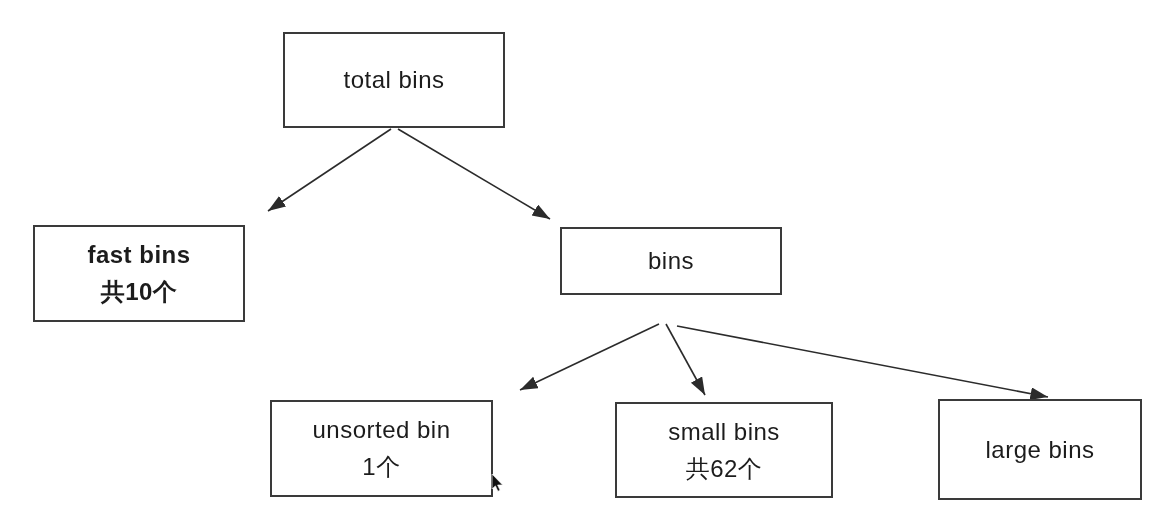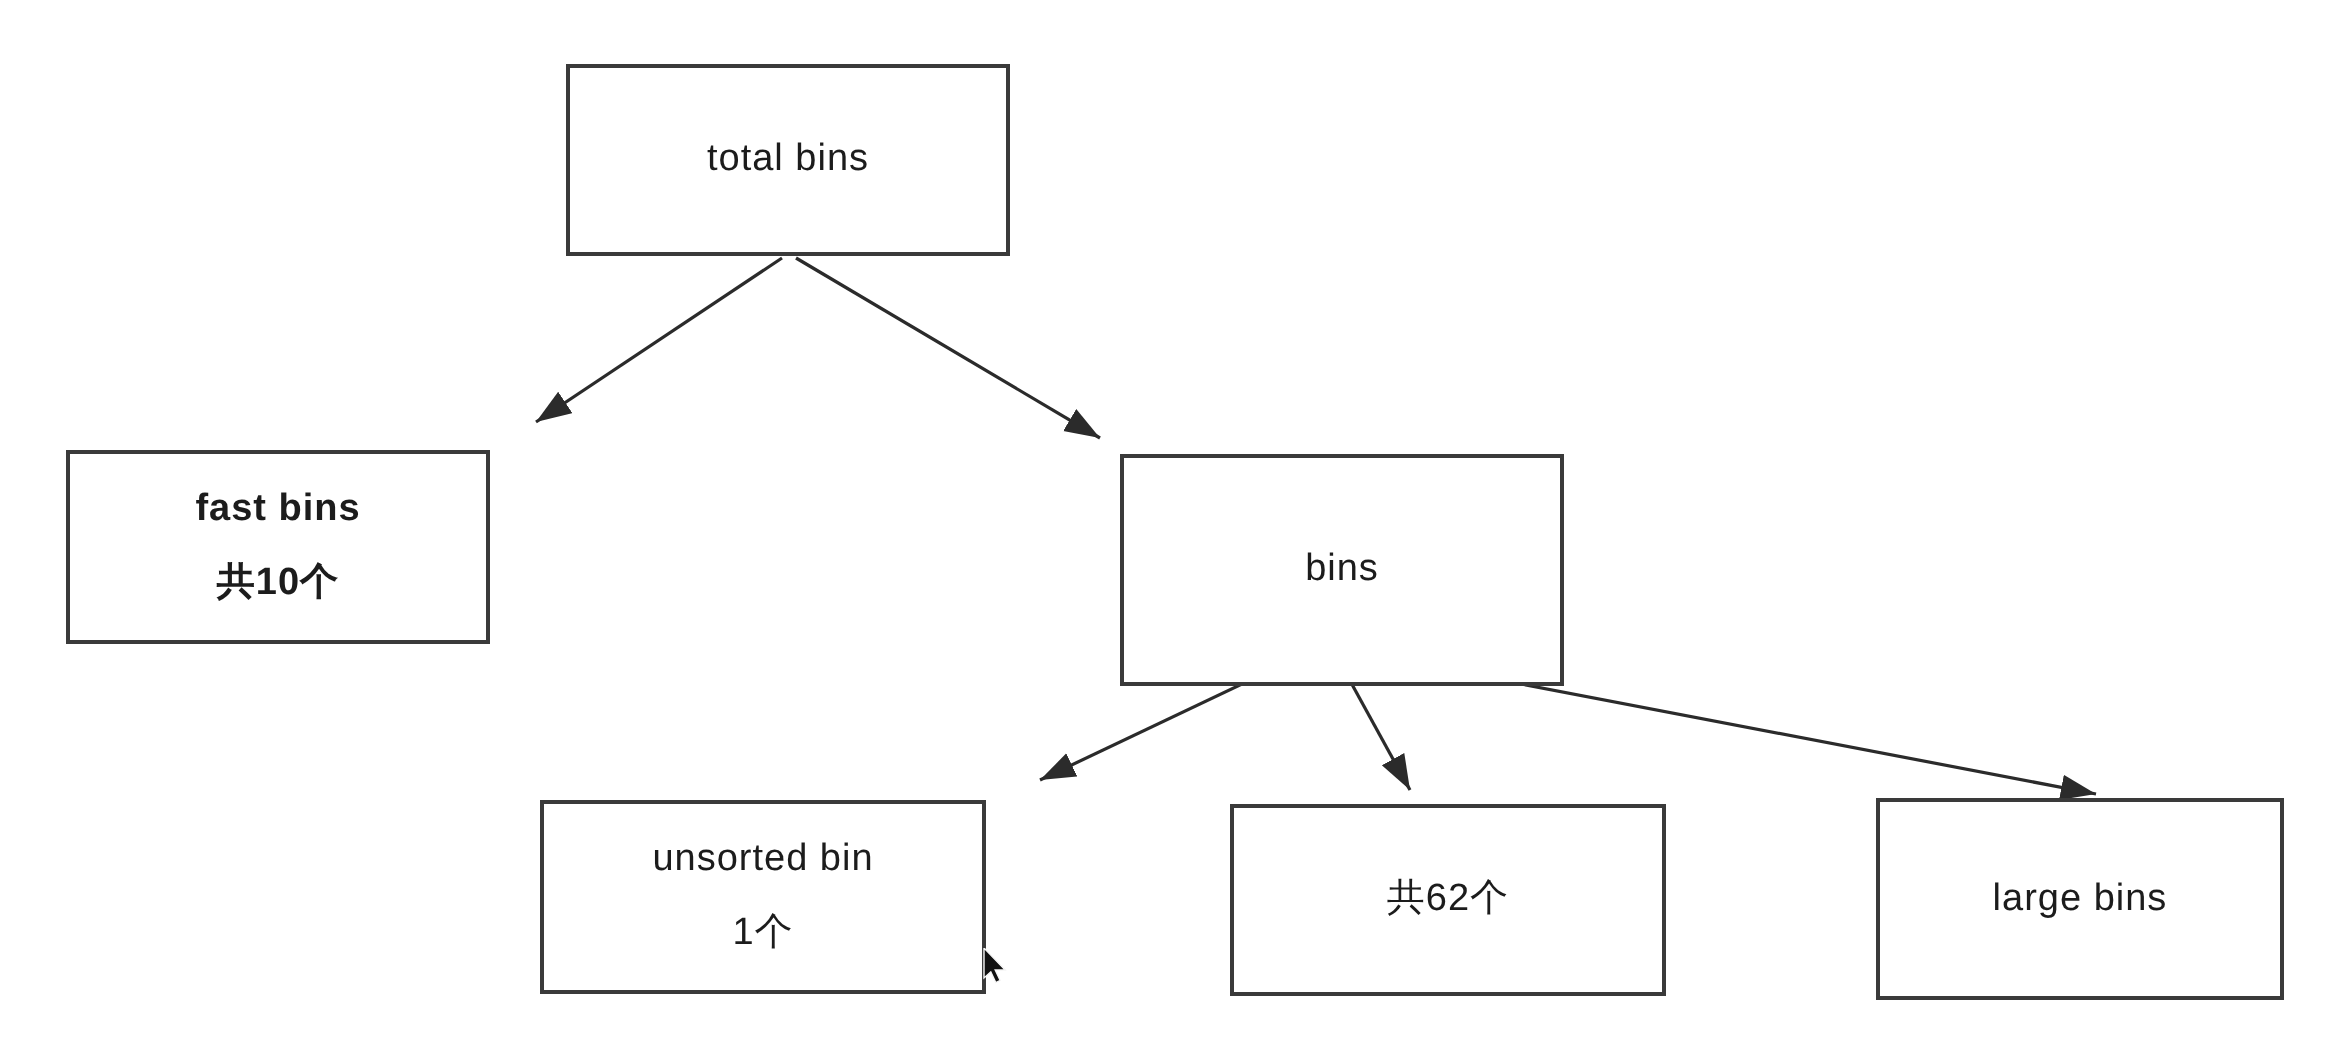--- a/index.html
+++ b/index.html
@@ -27,21 +27,21 @@
     border: 2px solid #3a3a3a;
     background: #ffffff;
     display: flex;
     flex-direction: column;
     align-items: center;
     justify-content: center;
     gap: 3px;
   }
   .node .line1,
   .node .line2 {
-    font-size: 19px;
+    font-size: 24px;
     line-height: 34px;
     color: #1c1c1c;
     letter-spacing: 0.5px;
     white-space: nowrap;
   }
   .cursor {
     position: absolute;
     left: 491px;
     top: 474px;
     pointer-events: none;
@@ -67,30 +67,31 @@
 
   <div class="node" style="left:283px; top:32px; width:222px; height:96px;">
     <div class="line1">total bins</div>
   </div>
 
   <div class="node" style="left:33px; top:225px; width:212px; height:97px;font-weight:bold;">
     <div class="line1">fast bins</div>
     <div class="line2">共10个</div>
   </div>
 
-  <div class="node" style="left:560px; top:227px; width:222px; height:116px;text-align:right;">
+  <div class="node" style="left:560px; top:227px; width:222px; height:68px;text-align:right;">
     <div class="line1">bins</div>
   </div>
 
   <div class="node" style="left:270px; top:400px; width:223px; height:97px;">
     <div class="line1">unsorted bin</div>
     <div class="line2">1个</div>
   </div>
 
   <div class="node" style="left:615px; top:402px; width:218px; height:96px;">
+    <div class="line1">small bins</div>
     <div class="line2">共62个</div>
   </div>
 
   <div class="node" style="left:938px; top:399px; width:204px; height:101px;">
     <div class="line1">large bins</div>
   </div>
 
   <svg class="cursor" width="14" height="19" viewBox="0 0 14 19">
     <polygon points="1,0 1,15 4.4,11.9 6.9,17.3 9.1,16.2 6.6,11 11.6,11" fill="#111111" stroke="#f5f5f5" stroke-width="0.7"></polygon>
   </svg>

